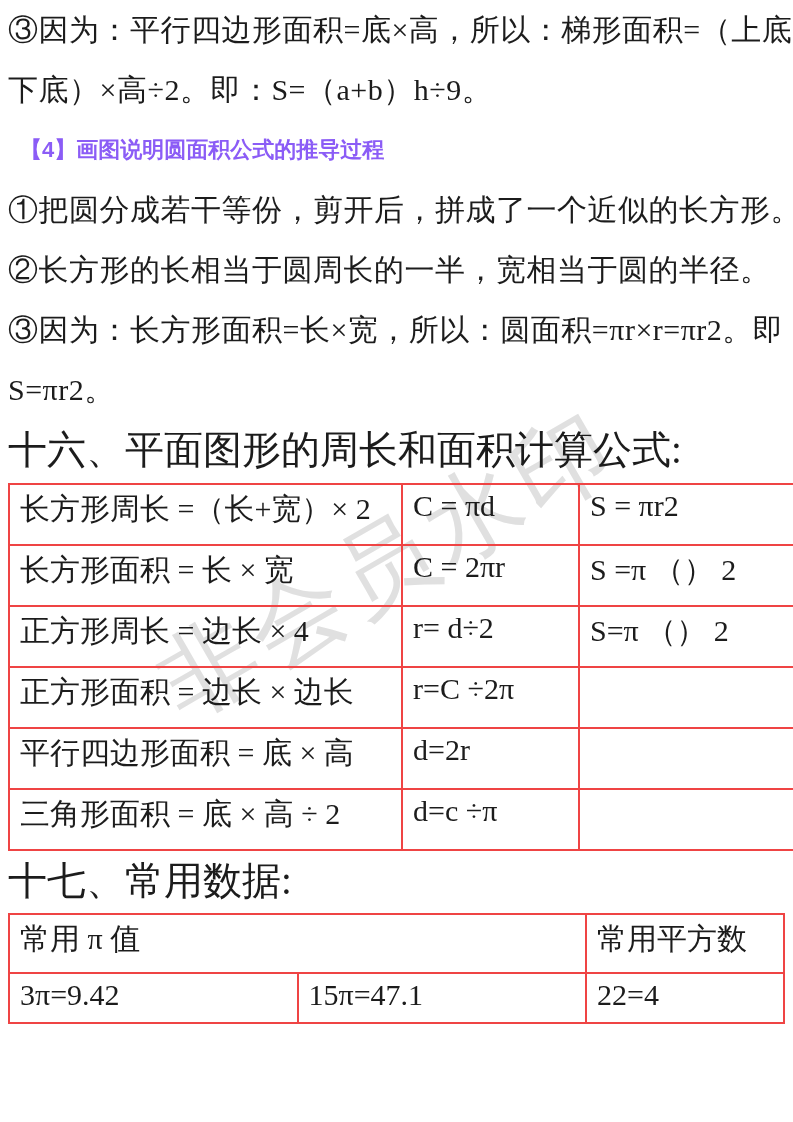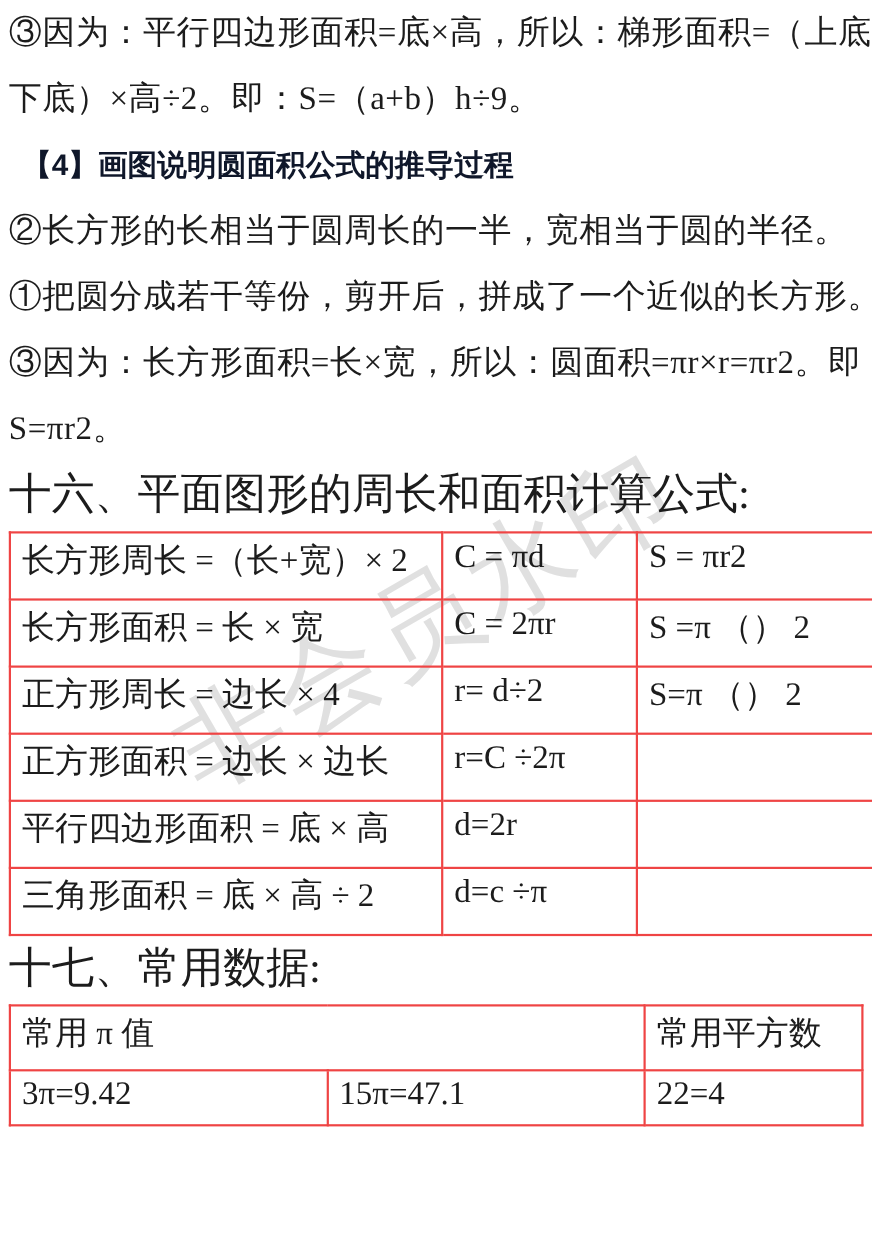--- a/index.html
+++ b/index.html
@@ -38,22 +38,22 @@
   }
   .line {
     font-size: 30px;
     line-height: 60px;
     white-space: nowrap;
     letter-spacing: 0.5px;
   }
   .h-blue {
     font-family: "Liberation Sans", sans-serif;
     font-weight: bold;
-    color: #0f172a;
-    font-size: 27px;
+    color: #8b5cf6;
+    font-size: 22px;
     line-height: 60px;
     padding-left: 12px;
     white-space: nowrap;
   }
   .h-section {
     font-size: 39px;
     line-height: 60px;
     white-space: nowrap;
   }
   table {
@@ -89,22 +89,22 @@
 
 <div class="wm">非会员水印</div>
 
 <div class="doc">
 
   <div class="line">③因为：平行四边形面积=底×高，所以：梯形面积=（上底＋</div>
   <div class="line">下底）×高÷2。即：S=（a+b）h÷9。</div>
 
   <div class="h-blue">【4】画图说明圆面积公式的推导过程</div>
 
+  <div class="line">①把圆分成若干等份，剪开后，拼成了一个近似的长方形。</div>
   <div class="line">②长方形的长相当于圆周长的一半，宽相当于圆的半径。</div>
-  <div class="line">①把圆分成若干等份，剪开后，拼成了一个近似的长方形。</div>
   <div class="line">③因为：长方形面积=长×宽，所以：圆面积=πr×r=πr2。即：</div>
   <div class="line">S=πr2。</div>
 
   <div class="h-section">十六、平面图形的周长和面积计算公式:</div>
 
   <table id="formula-table">
     <tbody>
       <tr>
         <td class="c1">长方形周长 =（长+宽）× 2</td>
         <td class="c2">C = πd</td>

